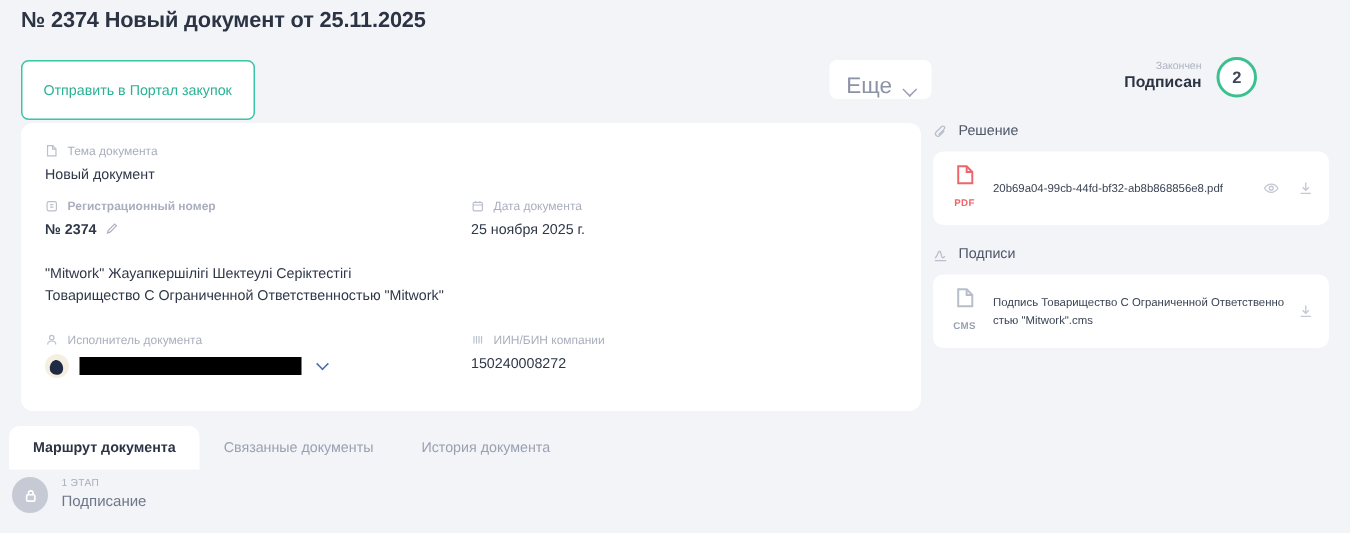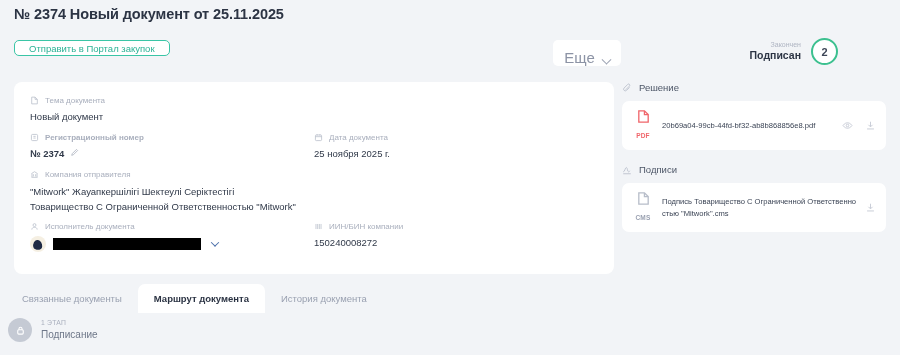--- a/index.html
+++ b/index.html
@@ -16,21 +16,21 @@
   .page-title {
     position: absolute; left: 14px; top: 6px;
     font-size: 14.5px; font-weight: bold; color: #2c3444;
     letter-spacing: -0.1px;
   }
 
   .action-row { position: absolute; left: 0; top: 40px; width: 900px; height: 32px; }
 
   .btn-portal {
     position: absolute; left: 14px; top: 0;
-    height: 16px; padding: 0 14px;
+    height: 40px; padding: 0 14px;
     display: flex; align-items: center; justify-content: center;
     background: #ffffff; border: 1px solid #3ac5a6; border-radius: 5px;
     color: #2ab295; font-size: 9.5px; white-space: nowrap;
     cursor: pointer;
   }
 
   .btn-more {
     position: absolute; left: 553px; top: 0;
     height: 26px; width: 68px;
     display: flex; align-items: flex-end; justify-content: center; gap: 8px;
@@ -221,28 +221,20 @@
             <rect x="2.5" y="3.5" width="11" height="10" rx="1.6"></rect>
               <path d="M2.5 6.5h11M5.5 2v2.5M10.5 2v2.5"></path>
           </svg>
         </span>
         <span>Дата документа</span>
       </div>
       <div class="field-value">25 ноября 2025 г.</div>
     </div>
 
     <div class="field f-company">
-      <div class="field-label">
-        <span class="ico">
-          <svg viewBox="0 0 16 16" fill="none" stroke="currentColor" stroke-width="1.4">
-            <path d="M2.5 6.5L8 3l5.5 3.5M3.5 6.5v6M12.5 6.5v6M2.5 13h11M6 7.5v4M10 7.5v4"></path>
-          </svg>
-        </span>
-        <span>Компания отправителя</span>
-      </div>
       <div class="field-value multi">"Mitwork" Жауапкершілігі Шектеулі Серіктестігі</div>
       <div class="field-value multi" style="margin-top:0">Товарищество С Ограниченной Ответственностью "Mitwork"</div>
     </div>
 
     <div class="field f-executor">
       <div class="field-label">
         <span class="ico">
           <svg viewBox="0 0 16 16" fill="none" stroke="currentColor" stroke-width="1.4">
             <circle cx="8" cy="5.5" r="2.6"></circle>
               <path d="M3.2 13.5c0-2.6 2.2-4 4.8-4s4.8 1.4 4.8 4"></path>
@@ -329,25 +321,25 @@
             <svg viewBox="0 0 16 16" fill="none" stroke="currentColor" stroke-width="1.3">
               <path d="M8 2.5v7M5 7l3 3 3-3M3 13h10"></path>
             </svg>
           </span>
         </span>
       </div>
     </div>
   </div>
 
   <div class="tabs">
+    <div class="tab active">
+      <span>Маршрут документа</span>
+    </div>
     <div class="tab">
       <span>Связанные документы</span>
-    </div>
-    <div class="tab active">
-      <span>Маршрут документа</span>
     </div>
     <div class="tab">
       <span>История документа</span>
     </div>
   </div>
 
   <div class="stage-row">
     <span class="stage-circle">
       <svg viewBox="0 0 16 16" fill="none" stroke="currentColor" stroke-width="1.6">
         <rect x="4" y="7" width="8" height="6.2" rx="1.4"></rect>

